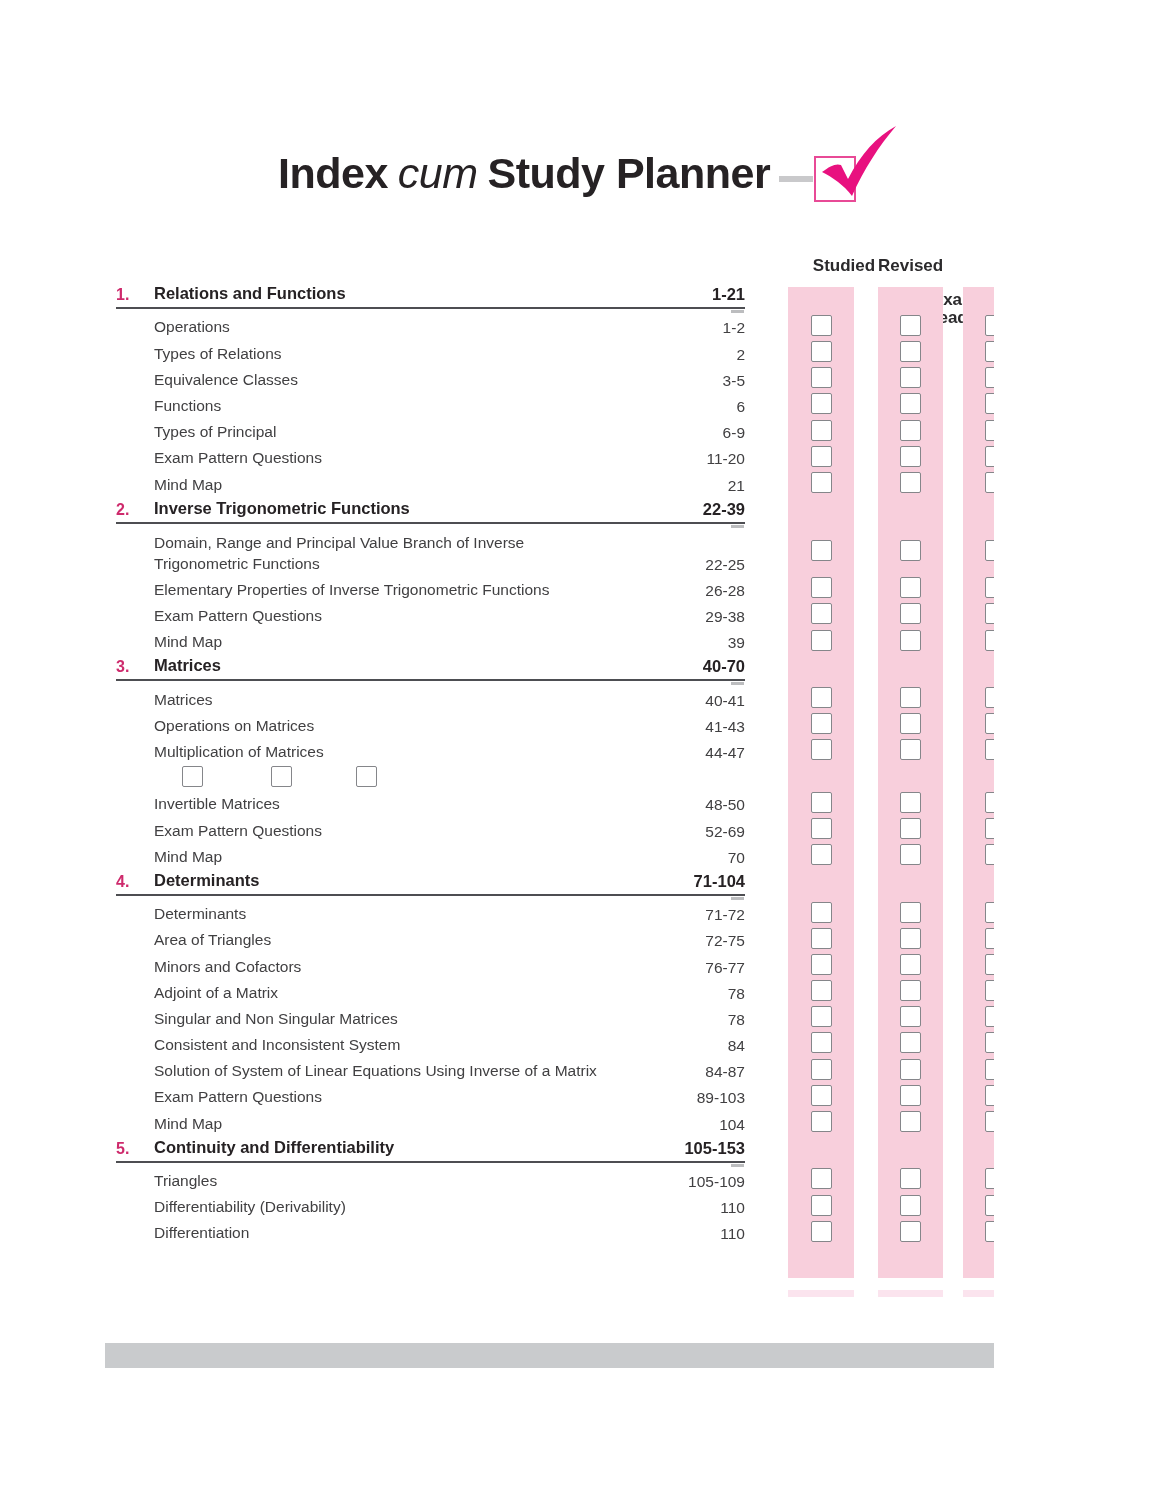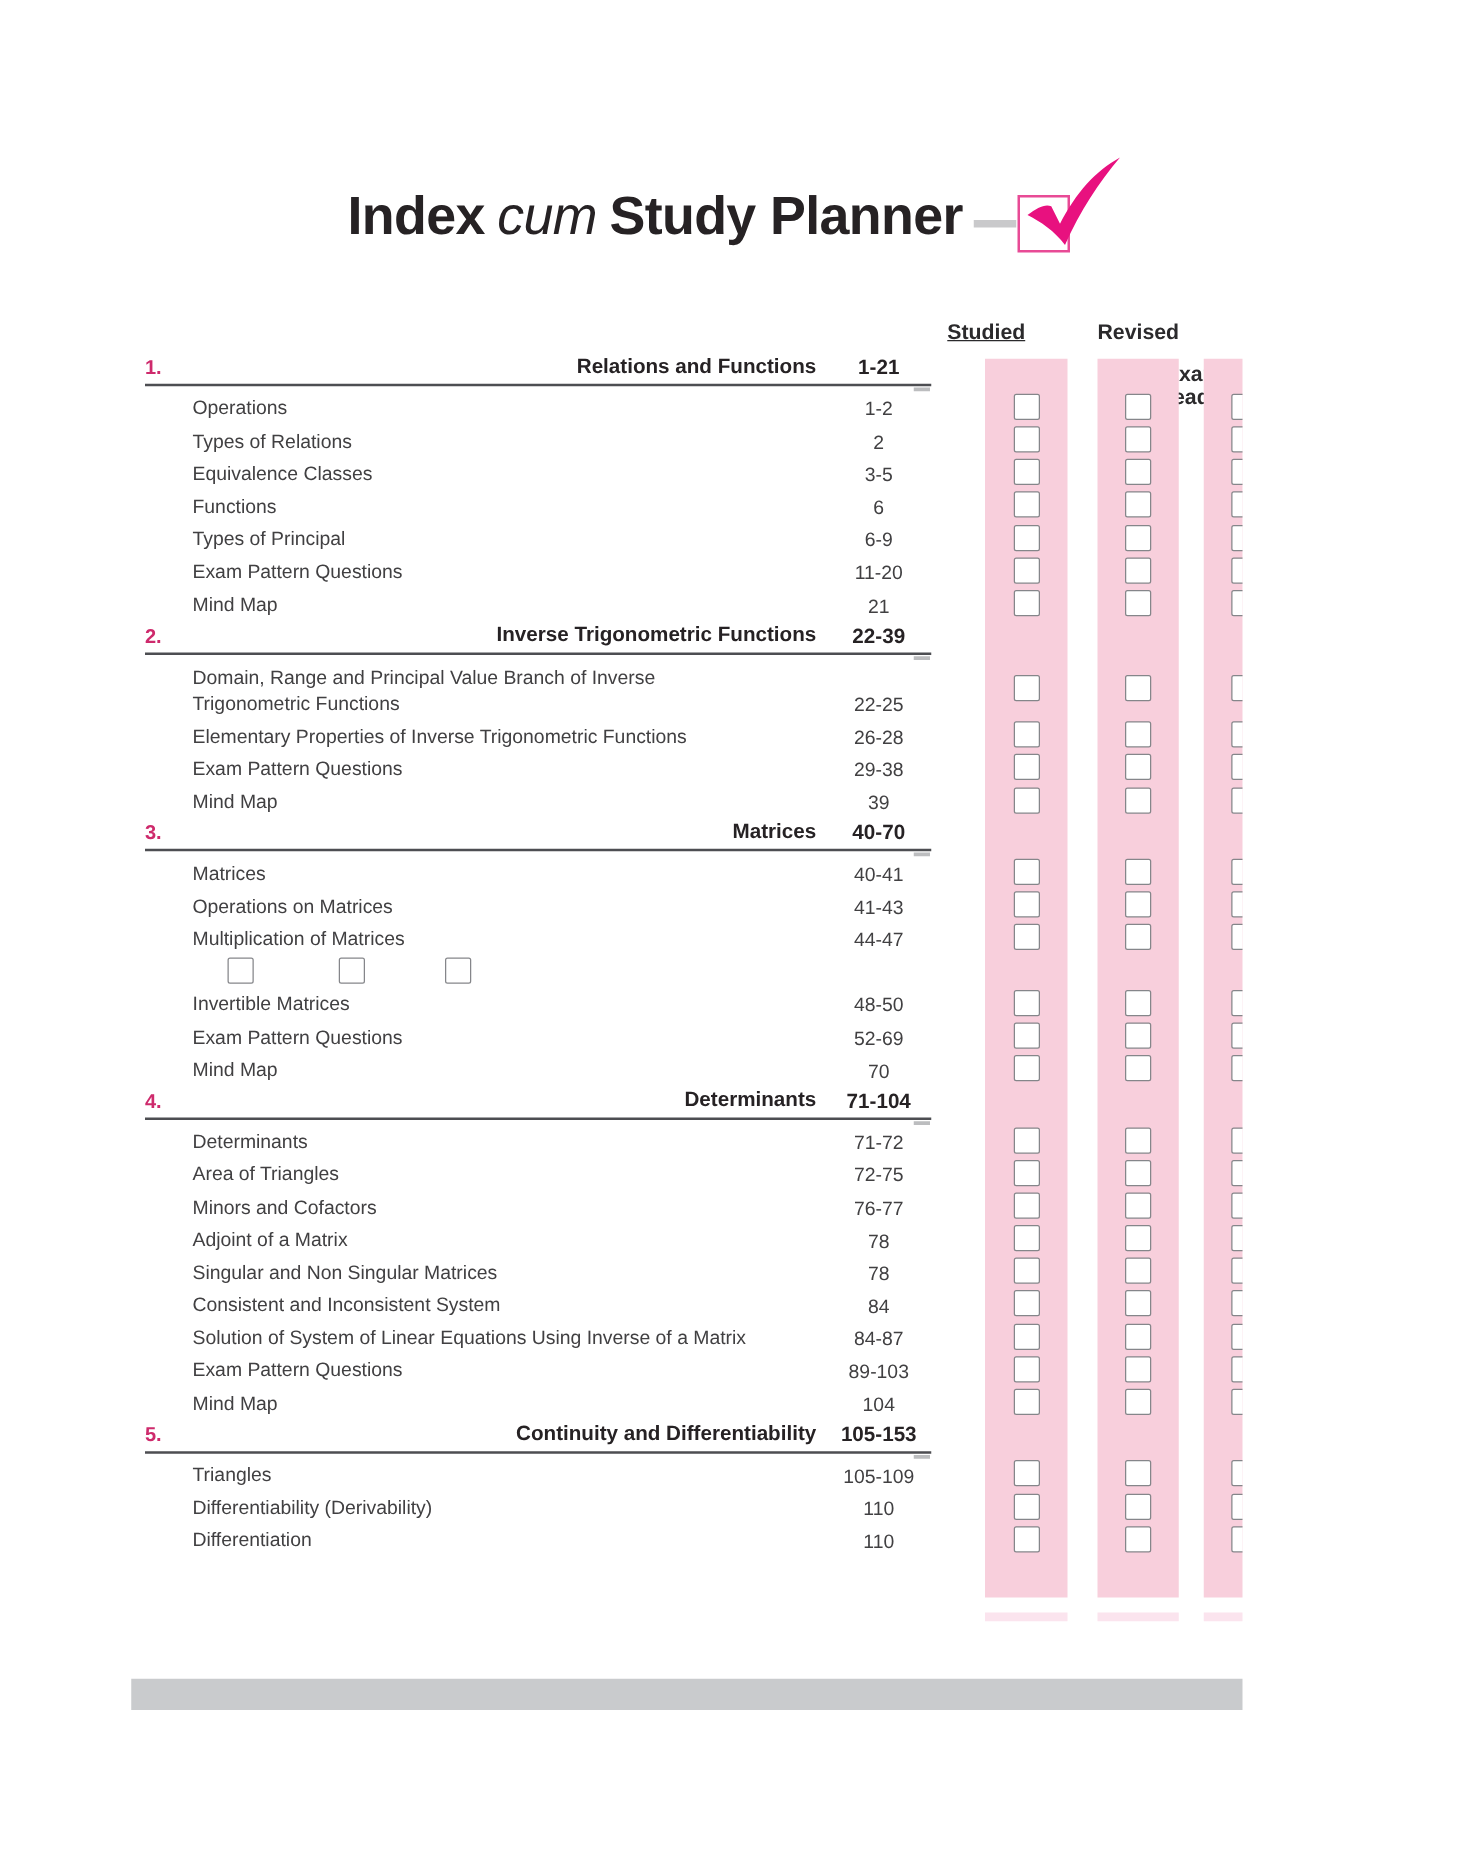--- a/index.html
+++ b/index.html
@@ -15,21 +15,21 @@
   .title{position:absolute;left:278px;top:146px;height:54px;line-height:54px;
          font-size:43px;font-weight:700;letter-spacing:-0.5px;color:var(--ink);white-space:nowrap;}
   .title .t-italic{font-style:italic;font-weight:500;margin:0 10px;}
   .title-dash{position:absolute;left:779px;top:176px;width:34px;height:6px;background:var(--graydash);}
   .logo-box{position:absolute;left:814px;top:156px;width:38px;height:42px;
             border:2px solid var(--accent-border);background:#fff;}
   .logo-check{position:absolute;left:816px;top:124px;width:82px;height:82px;}
 
   
   .colhead{position:absolute;font-size:17px;font-weight:700;color:#2b2a2c;text-align:center;line-height:18px;}
-  .colhead.c1{left:756px;top:257px;width:66px;text-decoration:underline;}
+  .colhead.c1{left:811px;top:257px;width:66px;}
   .colhead.c2{left:878px;top:257px;width:65px;}
   .colhead.c3{left:922px;top:247px;width:65px;margin-top:44px;}
 
   
   .band{position:absolute;top:287px;height:991px;background:var(--band);z-index:0;}
   .band.b1{left:788px;width:66px;}
   .band.b2{left:878px;width:65px;}
   .band.b3{left:963px;width:65px;}
   .band-stub{position:absolute;top:1290px;height:7px;background:var(--band-faint);z-index:0;}
   .band-stub.b1{left:788px;width:66px;}
@@ -39,22 +39,22 @@
   
   .toc{position:absolute;left:116px;top:283px;width:914px;z-index:1;}
   .row{display:flex;align-items:center;height:26.2px;}
   .row.tall{height:48px;}
   .row.heading{margin-bottom:5px;}
   .row-left{width:629px;display:flex;align-items:flex-end;height:100%;
             box-sizing:border-box;padding-bottom:3px;}
   .row.heading .row-left{border-bottom:2px solid var(--rule);}
   .num{width:38px;flex:0 0 38px;font-size:16px;font-weight:700;color:var(--chnum);}
   .label{flex:1;font-size:15.5px;color:var(--sub);white-space:pre-line;line-height:21px;padding-right:8px;}
-  .row.heading .label{font-size:16.5px;font-weight:700;color:var(--ink);white-space:nowrap;text-align:right;}
-  .pages{width:84px;flex:0 0 84px;text-align:center;font-size:15.5px;color:var(--sub);position:relative;}
+  .row.heading .label{font-size:16.5px;font-weight:700;color:var(--ink);white-space:nowrap;}
+  .pages{width:84px;flex:0 0 84px;text-align:right;font-size:15.5px;color:var(--sub);position:relative;}
   .row.heading .pages{font-size:16.5px;font-weight:700;color:var(--ink);}
   .row.heading .pages::after{content:"";position:absolute;right:1px;bottom:-9px;width:13px;height:3px;
                              background:#bcbdbf;}
   .cbcell{display:flex;justify-content:center;align-items:center;flex:0 0 66px;margin-left:43px;}
   .cbcell.mid{flex:0 0 65px;margin-left:24px;}
   .cbcell.last{flex:0 0 65px;margin-left:20px;}
   .checkbox{display:block;width:19px;height:19px;background:#fff;border:1.5px solid var(--cbborder);
             border-radius:2px;position:relative;top:-2px;}
 
   

